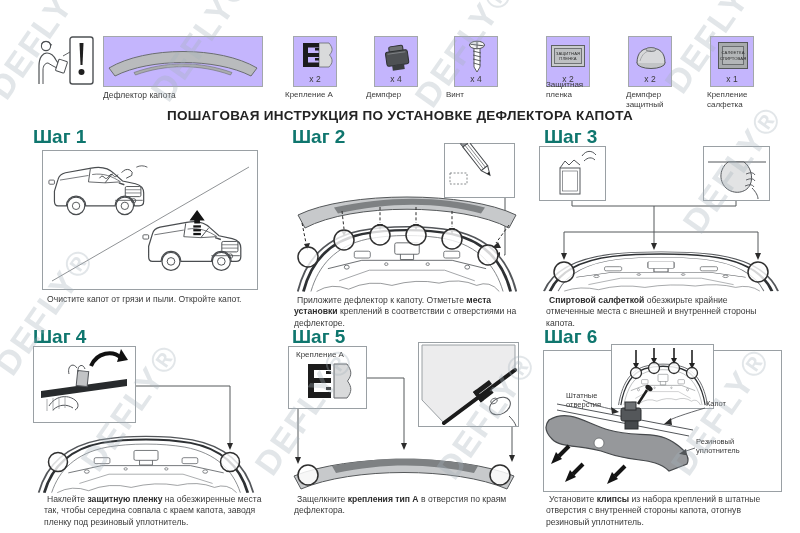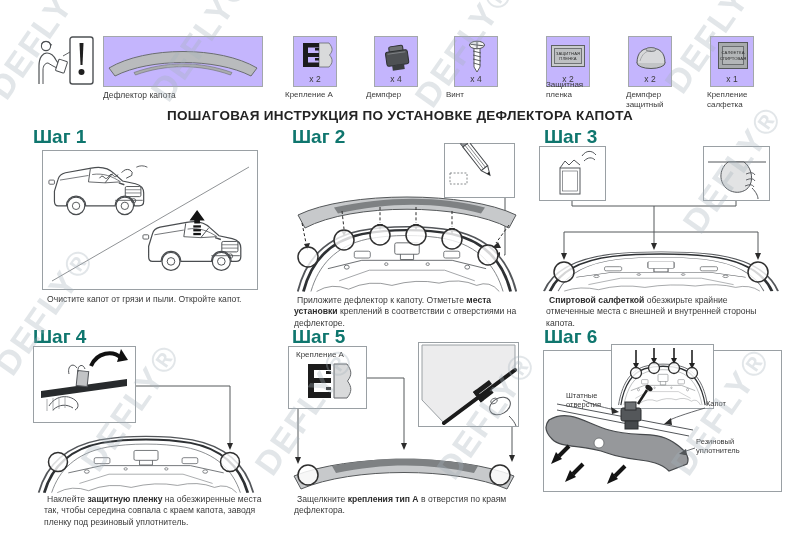--- a/index.html
+++ b/index.html
@@ -380,14 +380,15 @@
     </g>
     <g fill="#2b2b2b">
       <polygon points="76,68 68,63 69,70"></polygon>
       <polygon points="121,80 128,74 129,81"></polygon>
       <polygon points="136,110 143,105 144,111"></polygon>
     </g>
   </svg>
   <div class="lbl" style="left:566px;top:392px;width:50px">Штатные отверстия</div>
   <div class="lbl" style="left:706px;top:400px">Капот</div>
   <div class="lbl" style="left:696px;top:438px;width:66px">Резиновый уплотнитель</div>
+  <p class="cap" style="left:546px;top:494px;width:238px"><span>Установите </span><b>клипсы</b><span> из набора креплений в штатные отверстия с внутренней стороны капота, отогнув резиновый уплотнитель.</span></p>
 
 </div>
 
 </body></html>

